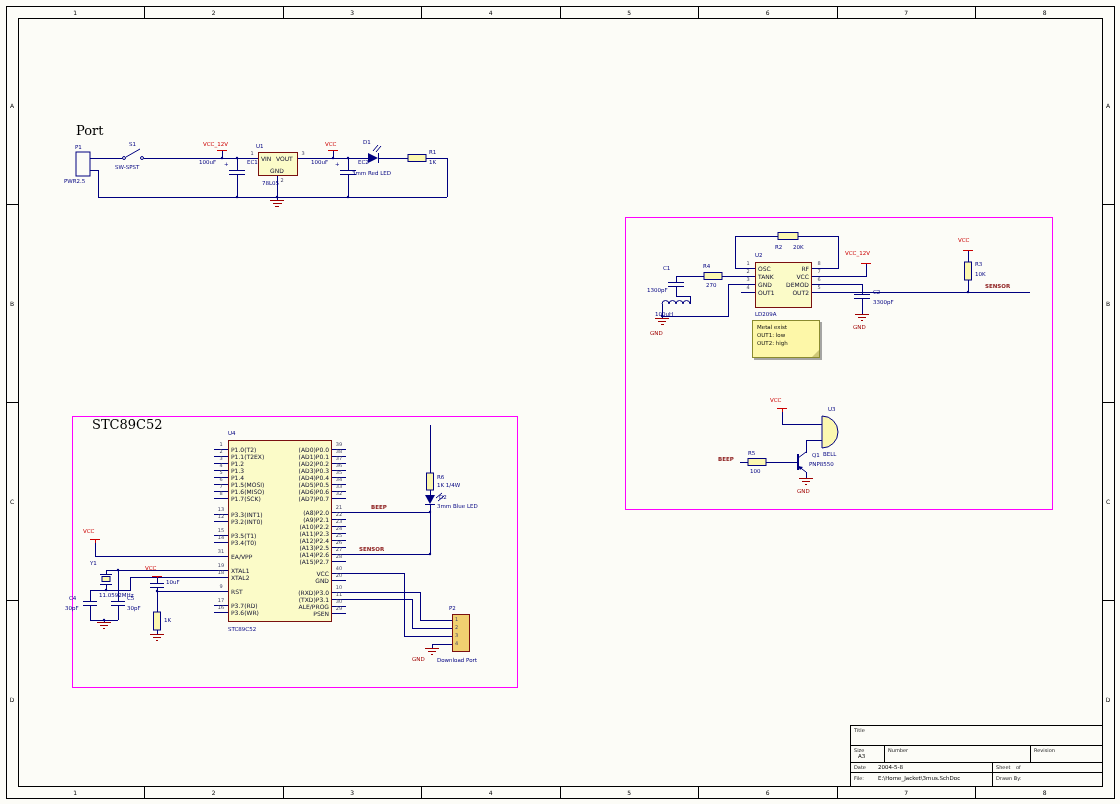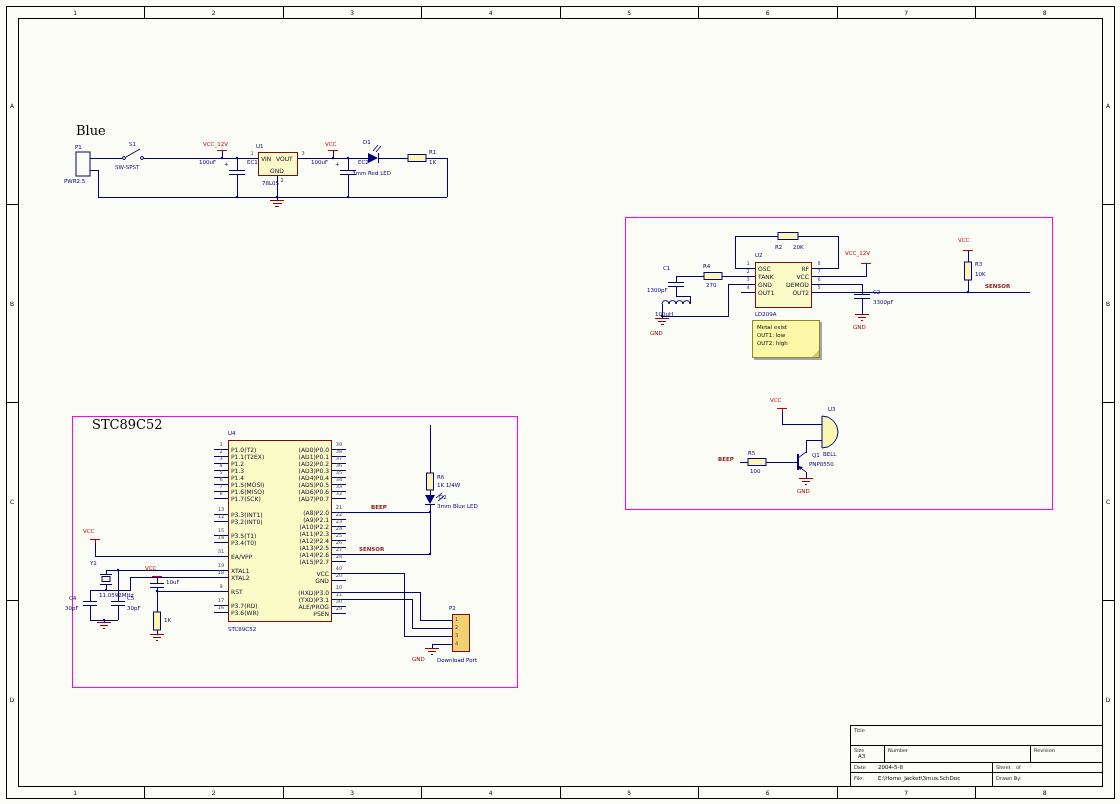--- a/index.html
+++ b/index.html
@@ -108,21 +108,21 @@
   <div class="box" style="left:228px;top:440px;width:104px;height:182px"></div>
   <div class="box con" style="left:452px;top:614px;width:18px;height:38px"></div>
 
   <div class="note" style="left:752px;top:320px;width:68px;height:38px">
     <div class="nl" style="top:3px">Metal exist</div>
     <div class="nl" style="top:11px">OUT1: low</div>
     <div class="nl" style="top:19px">OUT2: high</div>
     <div class="fold"></div>
   </div>
 
-  <div class="t serif" style="left:76px;top:124px">Blue</div>
+  <div class="t serif" style="left:76px;top:124px">Port</div>
   <div class="t" style="left:75px;top:144px">P1</div>
   <div class="t" style="left:64px;top:178px">PWR2.5</div>
   <div class="t" style="left:129px;top:141px">S1</div>
   <div class="t" style="left:115px;top:164px">SW-SPST</div>
   <div class="t red" style="left:203px;top:141px">VCC_12V</div>
   <div class="t" style="left:199px;top:159px">100uF</div>
   <div class="t" style="left:224px;top:161px">+</div>
   <div class="t" style="left:247px;top:159px">EC1</div>
   <div class="t" style="left:256px;top:143px">U1</div>
   <div class="plab" style="left:261px;top:155px">VIN</div>

